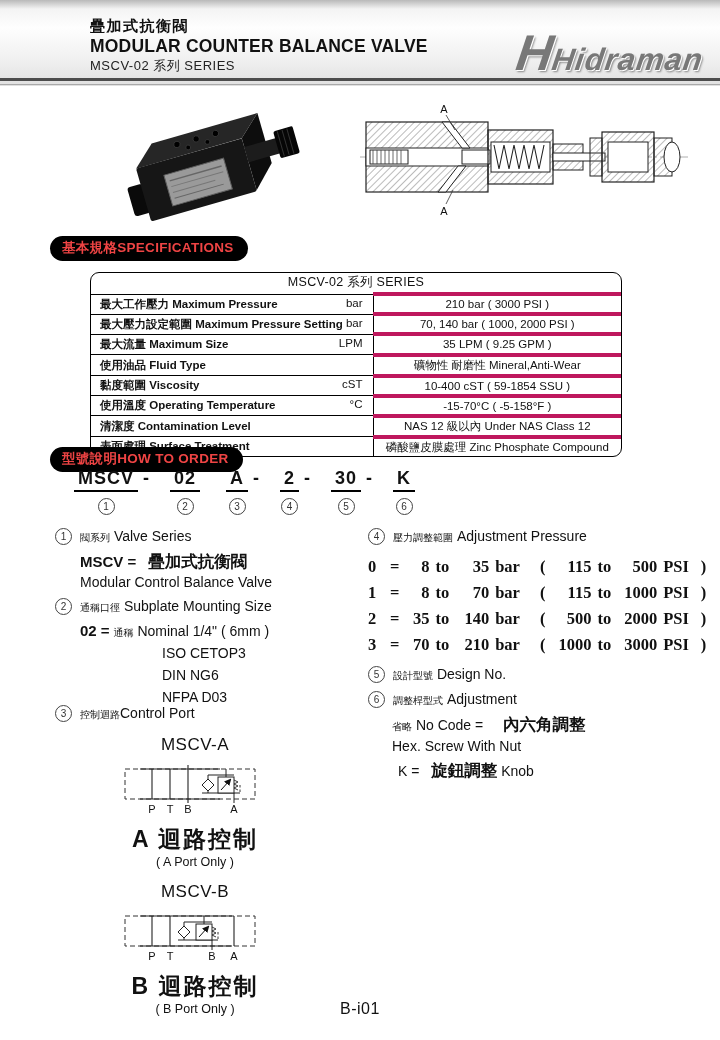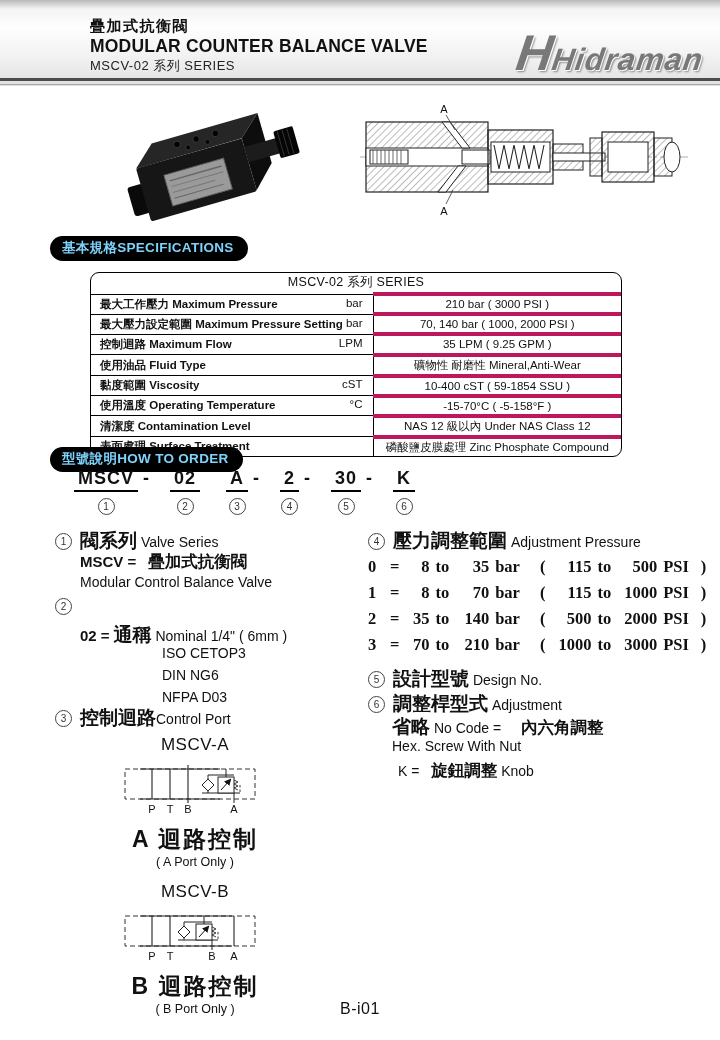--- a/index.html
+++ b/index.html
@@ -19,21 +19,21 @@
         transform:skewX(-8deg);white-space:nowrap;
         text-shadow:1px 1px 0 #fff,2px 2px 2px rgba(60,60,60,.55);}
   .logo-h{font-size:50px;line-height:1;}
   .logo-name{font-size:31px;letter-spacing:1px;}
 
   
   .photo{position:absolute;left:108px;top:103px;}
   .xsection{position:absolute;left:358px;top:100px;}
 
   
-  .badge{position:absolute;background:#000;color:#7dd3fc;font-weight:bold;font-size:13.5px;
+  .badge{position:absolute;background:#000;color:#ef4444;font-weight:bold;font-size:13.5px;
          padding:3px 14px 4px 12px;border-radius:13px;letter-spacing:.3px;white-space:nowrap;}
   .badge-spec{left:50px;top:236px;}
   .badge-order{left:50px;top:447px;}
 
   
   .spec-wrap{position:absolute;left:90px;top:272px;width:530px;border:1.5px solid #000;
              border-radius:9px;overflow:hidden;background:#fff;}
   table.spec{border-collapse:collapse;width:100%;table-layout:fixed;font-size:11.5px;}
   table.spec td{padding:1px 0;height:14.2px;vertical-align:middle;}
   td.th{text-align:center;font-size:12.5px;letter-spacing:.3px;}
@@ -50,21 +50,21 @@
             padding:0 4px 1px 4px;}
   .dash{font-size:18px;font-weight:bold;margin:0 5px;padding-top:0;}
   .gap{width:10px;}
   .circ{display:inline-flex;align-items:center;justify-content:center;width:15px;height:15px;
         border:1px solid #444;border-radius:50%;font-size:10px;color:#333;margin-top:6px;
         background:#fff;flex:0 0 auto;}
 
   
   .note-title{position:absolute;display:flex;align-items:center;gap:8px;font-size:14px;}
   .note-title .circ{margin-top:0;}
-  .nt-zh{font-weight:bold;font-size:19px;}
+  .nt-zh{font-weight:normal;font-size:10px;}
   .nt-en{font-size:14px;}
   .nline{position:absolute;font-size:14px;}
   .b{font-weight:bold;}
   .big-zh{font-size:16.5px;font-weight:bold;}
 
   .pressure{position:absolute;left:368px;top:557px;font-family:"Liberation Serif",serif;
             font-weight:bold;font-size:16.5px;}
   .p-row{display:flex;align-items:baseline;height:26px;}
   .pc{width:16px;}
   .pt{margin:0 6px;}
@@ -195,21 +195,21 @@
               <div class="lrow">
                 <span class="lbl">最大壓力設定範圍 Maximum Pressure Setting</span>
                 <span class="unit">bar</span>
               </div>
             </td>
         <td class="vcell">70, 140 bar ( 1000, 2000 PSI )</td>
       </tr>
       <tr>
         <td class="lcell">
               <div class="lrow">
-                <span class="lbl">控制迴路 Maximum Flow</span>
+                <span class="lbl">最大流量 Maximum Size</span>
                 <span class="unit">LPM</span>
               </div>
             </td>
         <td class="vcell">35 LPM ( 9.25 GPM )</td>
       </tr>
       <tr>
         <td class="lcell">
               <div class="lrow">
                 <span class="lbl">使用油品 Fluid Type</span>
                 <span class="unit"></span>
@@ -296,20 +296,21 @@
     <span><span class="nt-zh">閥系列</span> <span class="nt-en">Valve Series</span></span>
   </div>
   <div class="nline" style="left:80px;top:551px;">
     <span class="b" style="font-size:15px;">MSCV =</span>
     <span class="big-zh" style="margin-left:8px;">疊加式抗衡閥</span>
   </div>
   <div class="nline" style="left:80px;top:574px;">Modular Control Balance Valve</div>
 
   <div class="note-title" style="left:55px;top:598px;">
     <span class="circ">2</span>
+    <span><span class="nt-zh">通稱口徑</span> <span class="nt-en">Subplate Mounting Size</span></span>
   </div>
   <div class="nline" style="left:80px;top:622px;">
     <span class="b" style="font-size:15px;text-align:center;">02 =</span>
     <span class="nt-zh">通稱</span>
     <span>Nominal 1/4" ( 6mm )</span>
   </div>
   <div class="nline" style="left:162px;top:645px;">ISO CETOP3</div>
   <div class="nline" style="left:162px;top:667px;">DIN NG6</div>
   <div class="nline" style="left:162px;top:689px;">NFPA D03</div>
 

